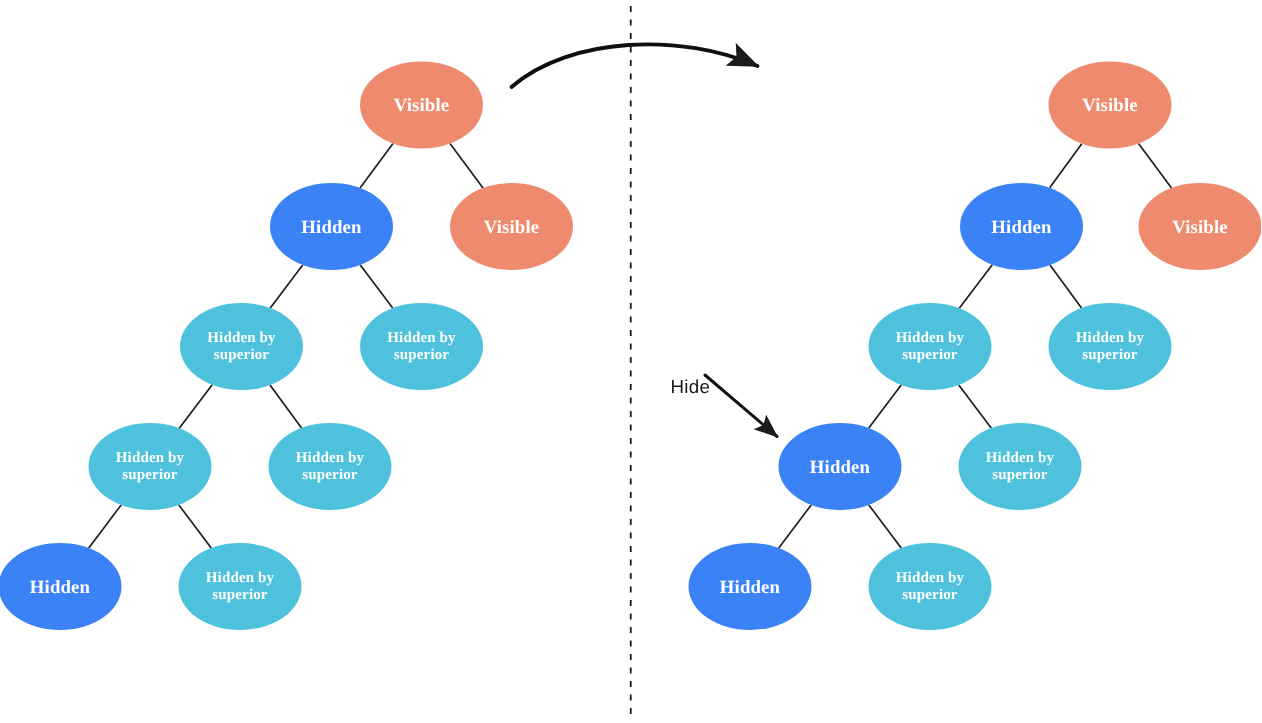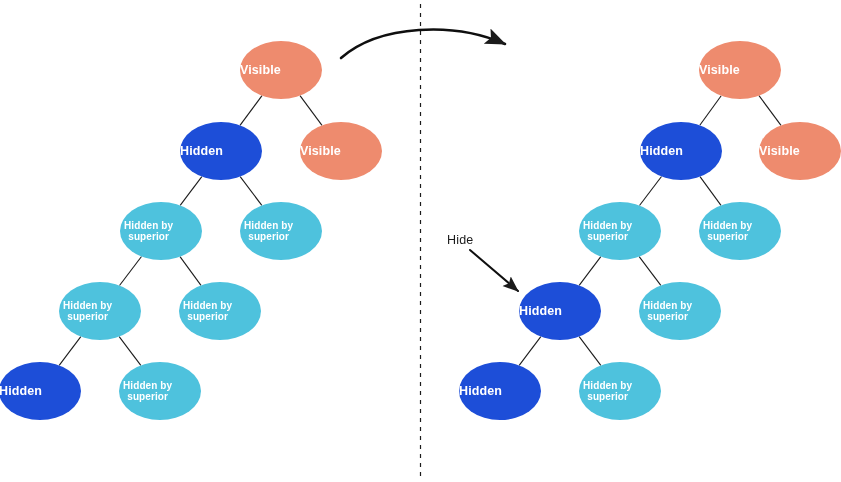--- a/index.html
+++ b/index.html
@@ -22,56 +22,58 @@
     left: 0;
     top: 0;
     width: 841px;
     height: 482px;
     pointer-events: none;
   }
   .node {
     position: absolute;
     display: flex;
     align-items: center;
-    justify-content: flex-start;
+    justify-content: center;
     text-align: center;
     border-radius: 50%;
     color: #ffffff;
     font-weight: bold;
     line-height: 1.12;
     box-sizing: border-box;
     user-select: none;
+    font-family: Liberation Serif, serif;
   }
   .node-visible {
     background: #ee8b6e;
     font-size: 12.5px;
     letter-spacing: 0.1px;
   }
   .node-hidden {
-    background: #1d4ed8;
+    background: #3b82f6;
     font-size: 12.5px;
     letter-spacing: 0.1px;
   }
   .node-hidden-sup {
     background: #4ec2dd;
     font-size: 10px;
     letter-spacing: 0.1px;
     padding: 0 4px;
   }
   .node-label {
     display: block;
     white-space: pre-line;
   }
   .annotation-label {
     position: absolute;
     font-size: 12.5px;
     color: #1b1b1b;
     font-weight: normal;
     letter-spacing: 0.2px;
     user-select: none;
+    margin-top: 18px;
   }
 </style>
 </head>
 <body>
 
 <div id="canvas">
 
   <svg id="edges" viewBox="0 0 841 482" width="841" height="482" xmlns="http://www.w3.org/2000/svg">
     <defs>
       <marker id="arrowhead" markerWidth="9" markerHeight="9" refX="7.5" refY="3.2" orient="auto" markerUnits="strokeWidth">

